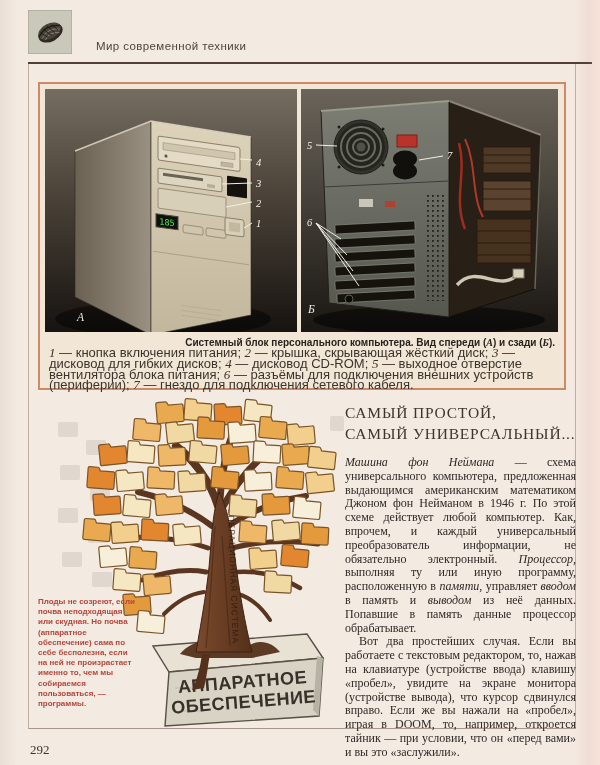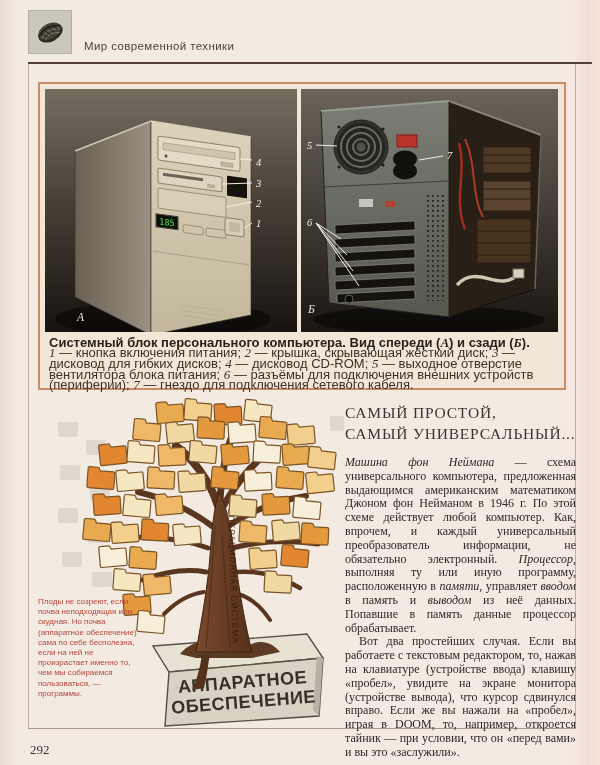--- a/index.html
+++ b/index.html
@@ -11,44 +11,44 @@
   body{
     width:600px;height:765px;position:relative;overflow:hidden;
     background:linear-gradient(90deg,#e9ded5 0,var(--page-bg) 3%,var(--page-bg) 93%,#f7e6de 100%);
     font-family:"Liberation Serif",serif;color:var(--body-ink);
   }
   .page-curl{position:absolute;right:0;top:0;width:26px;height:765px;
     background:linear-gradient(90deg,rgba(0,0,0,0) 0,rgba(120,70,60,.06) 55%,rgba(255,210,200,.25) 100%);pointer-events:none;}
   
   .hdr-icon{position:absolute;left:28px;top:10px;width:42px;height:42px;background:#cac8ba;
     border:1px solid #b4b2a2;display:flex;align-items:center;justify-content:center;}
-  .hdr-title{position:absolute;left:84px;top:40px;font-family:"Liberation Sans",sans-serif;
+  .hdr-title{position:absolute;left:96px;top:40px;font-family:"Liberation Sans",sans-serif;
     font-size:11.5px;letter-spacing:.4px;color:#4c463e;}
   .hdr-rule{position:absolute;left:28px;top:62px;width:564px;height:2px;background:var(--header-rule);}
   .content-frame{position:absolute;left:28px;top:64px;width:546px;height:664px;
     border-left:1px solid var(--frame-border);border-right:1px solid var(--frame-border);
     border-bottom:1px solid #a8968a;}
   
   .figure-panel{position:absolute;left:38px;top:82px;width:528px;height:308px;
     background:var(--figure-bg);border:2px solid var(--photo-frame);box-sizing:border-box;}
   .photo{position:absolute;top:5px;height:243px;}
   .photo-front{left:5px;width:252px;}
   .photo-back{left:261px;width:257px;}
   .caption{position:absolute;left:9px;right:9px;top:253px;color:var(--caption-ink);
     font-family:"Liberation Sans",sans-serif;}
-  .cap-title{font-size:13px;font-weight:bold;line-height:11px;color:#27221d;}
+  .cap-title{font-size:10px;font-weight:bold;line-height:11px;color:#27221d;text-align:right;}
   .cap-items{font-size:13px;line-height:10.8px;}
   .cap-items i,.cap-title i{font-family:"Liberation Serif",serif;}
   
   .ghost{position:absolute;width:20px;height:15px;background:rgba(150,140,128,.20);border-radius:2px;}
   
   .tree{position:absolute;left:80px;top:396px;width:260px;height:332px;}
   
   .note{position:absolute;left:38px;top:597px;width:99px;
-    font-family:"Liberation Sans",sans-serif;font-weight:normal;font-size:8px;line-height:10.2px;
+    font-family:"Liberation Sans",sans-serif;font-weight:bold;font-size:8px;line-height:10.2px;
     color:var(--note-red);}
   
   .article{position:absolute;left:345px;top:402px;width:231px;}
   .article-title{font-family:"Liberation Serif",serif;font-size:15.5px;line-height:21px;
     letter-spacing:.8px;color:var(--title-ink);}
   .article p{margin:0;text-align:justify;font-size:12px;line-height:13.8px;color:var(--body-ink);}
   .article p.first{margin-top:12px;}
   .article p + p{text-indent:14px;}
   .pageno{position:absolute;left:30px;top:734px;font-size:13px;color:#3a352f;margin-top:8px;}
   

